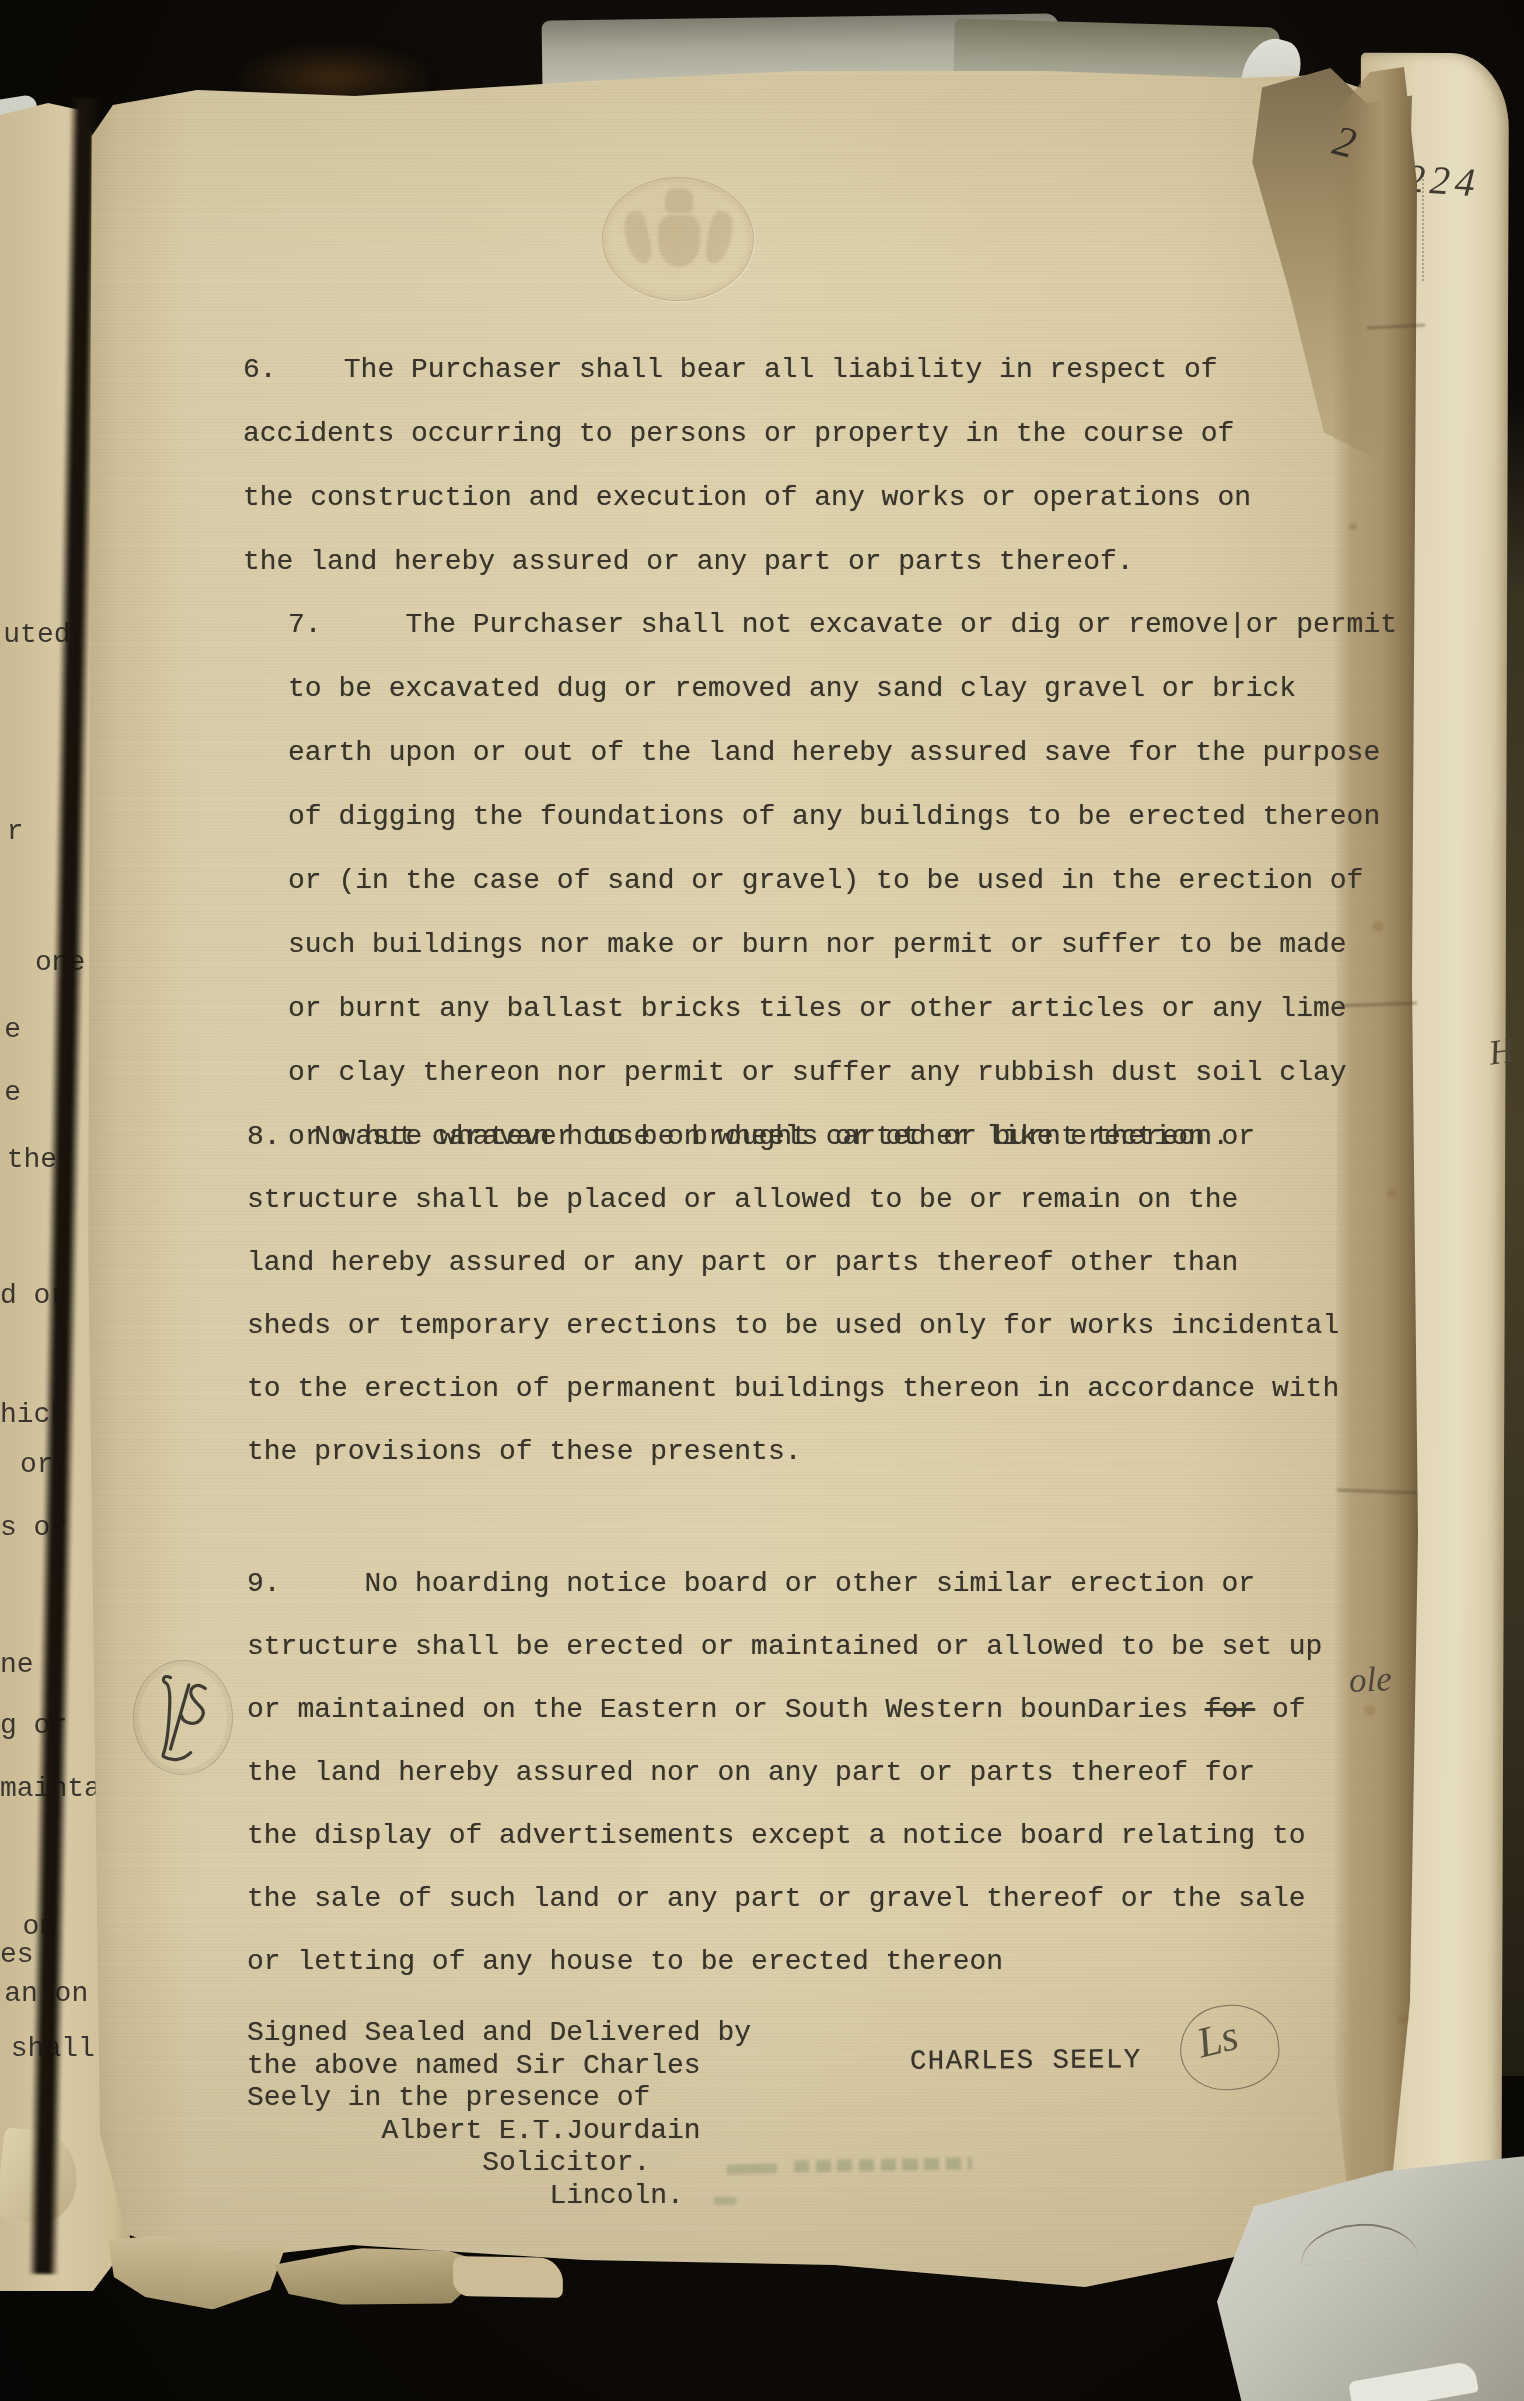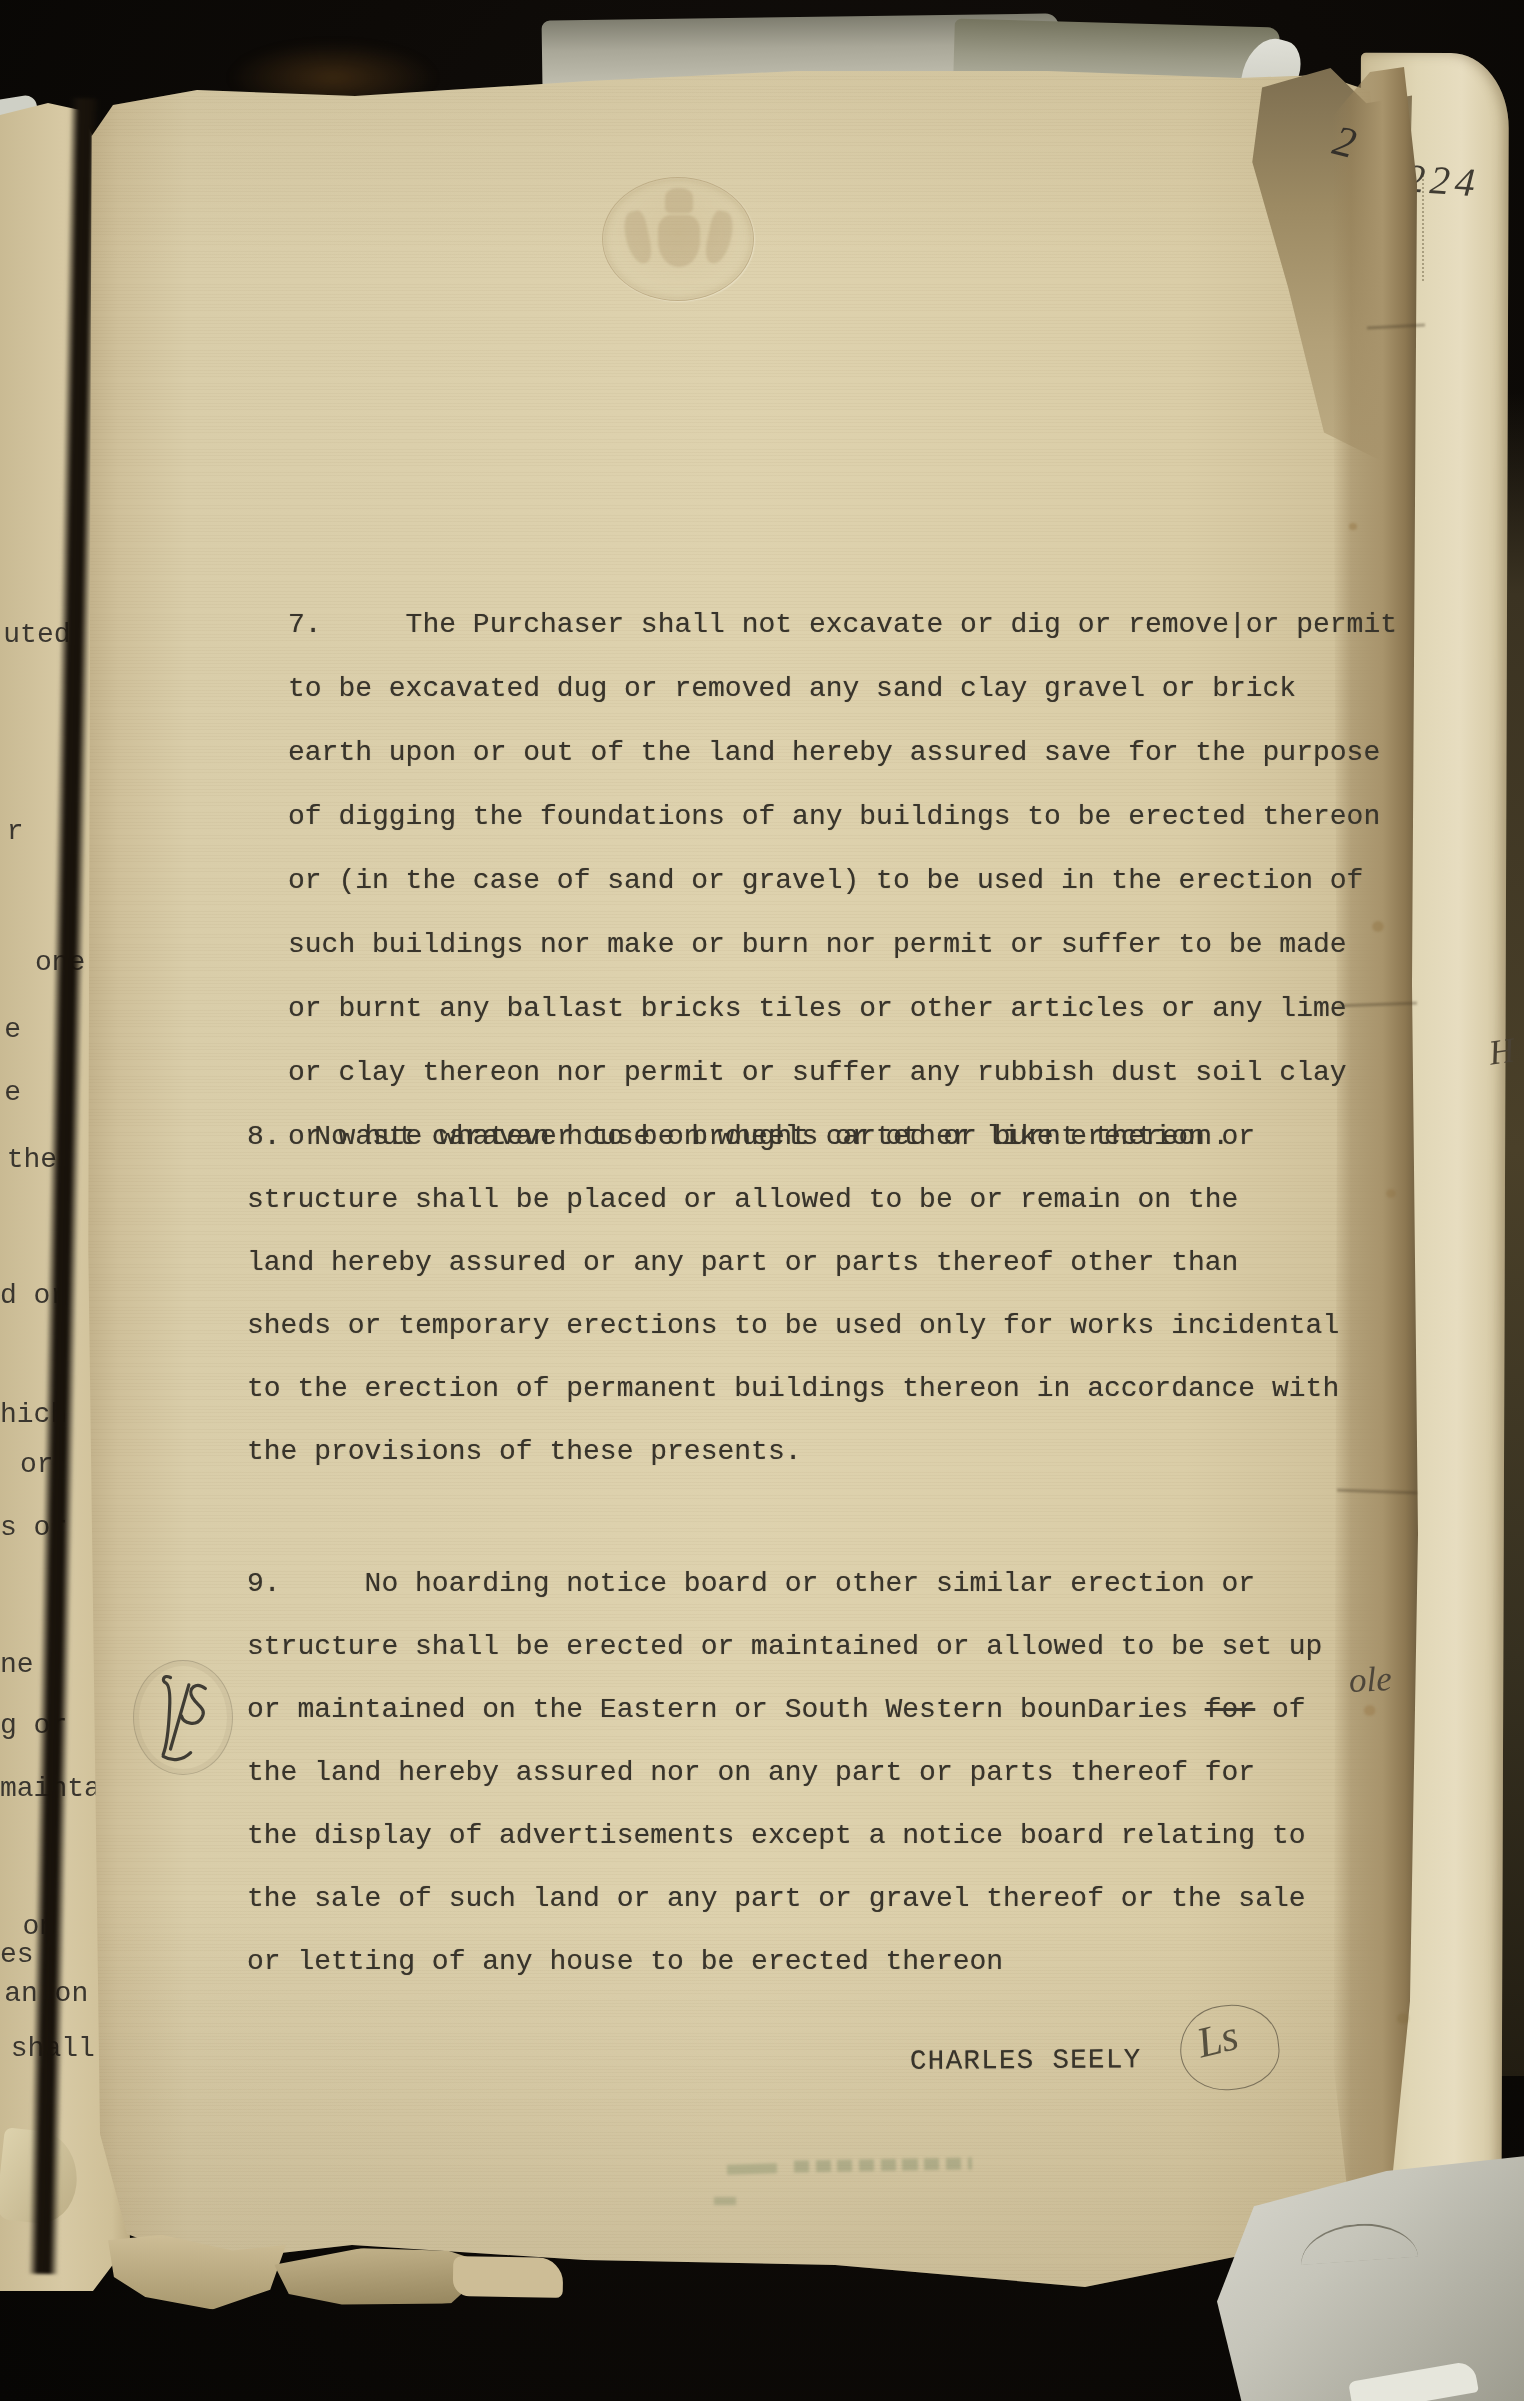--- a/index.html
+++ b/index.html
@@ -167,20 +167,24 @@
   <div class="abs" id="foxing"></div>
   <div class="hand" id="edge-number">2</div>
 
   <div class="abs" id="emboss-seal">
     <div class="crest-part" id="crest-crown"></div>
     <div class="crest-part" id="crest-shield"></div>
     <div class="crest-part" id="crest-left"></div>
     <div class="crest-part" id="crest-right"></div>
   </div>
 
+  <div class="type" id="c6">6.    The Purchaser shall bear all liability in respect of
+accidents occurring to persons or property in the course of
+the construction and execution of any works or operations on
+the land hereby assured or any part or parts thereof.</div>
   <div class="type" id="c7">7.     The Purchaser shall not excavate or dig or remove|or permit
 to be excavated dug or removed any sand clay gravel or brick
 earth upon or out of the land hereby assured save for the purpose
 of digging the foundations of any buildings to be erected thereon
 or (in the case of sand or gravel) to be used in the erection of
 such buildings nor make or burn nor permit or suffer to be made
 or burnt any ballast bricks tiles or other articles or any lime
 or clay thereon nor permit or suffer any rubbish dust soil clay
 or waste whatever to be brought carted or burnt thereon.</div>
   <div class="type" id="c8">8.  No hut caravan house on wheels or other like erection or
@@ -190,20 +194,26 @@
 to the erection of permanent buildings thereon in accordance with
 the provisions of these presents.</div>
   <div class="type" id="c9"><span>9.     No hoarding notice board or other similar erection or
 structure shall be erected or maintained or allowed to be set up
 or maintained on the Eastern or South Western bounDaries </span><span class="struck">for</span><span> of
 the land hereby assured nor on any part or parts thereof for
 the display of advertisements except a notice board relating to
 the sale of such land or any part or gravel thereof or the sale
 or letting of any house to be erected thereon</span></div>
 
+  <div class="type" id="attestation">Signed Sealed and Delivered by
+the above named Sir Charles
+Seely in the presence of
+        Albert E.T.Jourdain
+              Solicitor.
+                  Lincoln.</div>
   <div class="type" id="signature">CHARLES SEELY</div>
 
   <div class="abs" id="ls-seal">
     <span>Ls</span>
   </div>
   <div class="abs" id="round-stamp">
     <svg width="95" height="110" viewBox="0 0 100 120">
       <g fill="none" stroke="#3f3c34" stroke-width="3.5" stroke-linecap="round">
         <path d="M 38 18 C 30 14, 28 22, 33 24 C 36 26, 38 34, 37 52 C 36 74, 34 92, 30 102"></path>
         <path d="M 58 26 L 38 96"></path>

